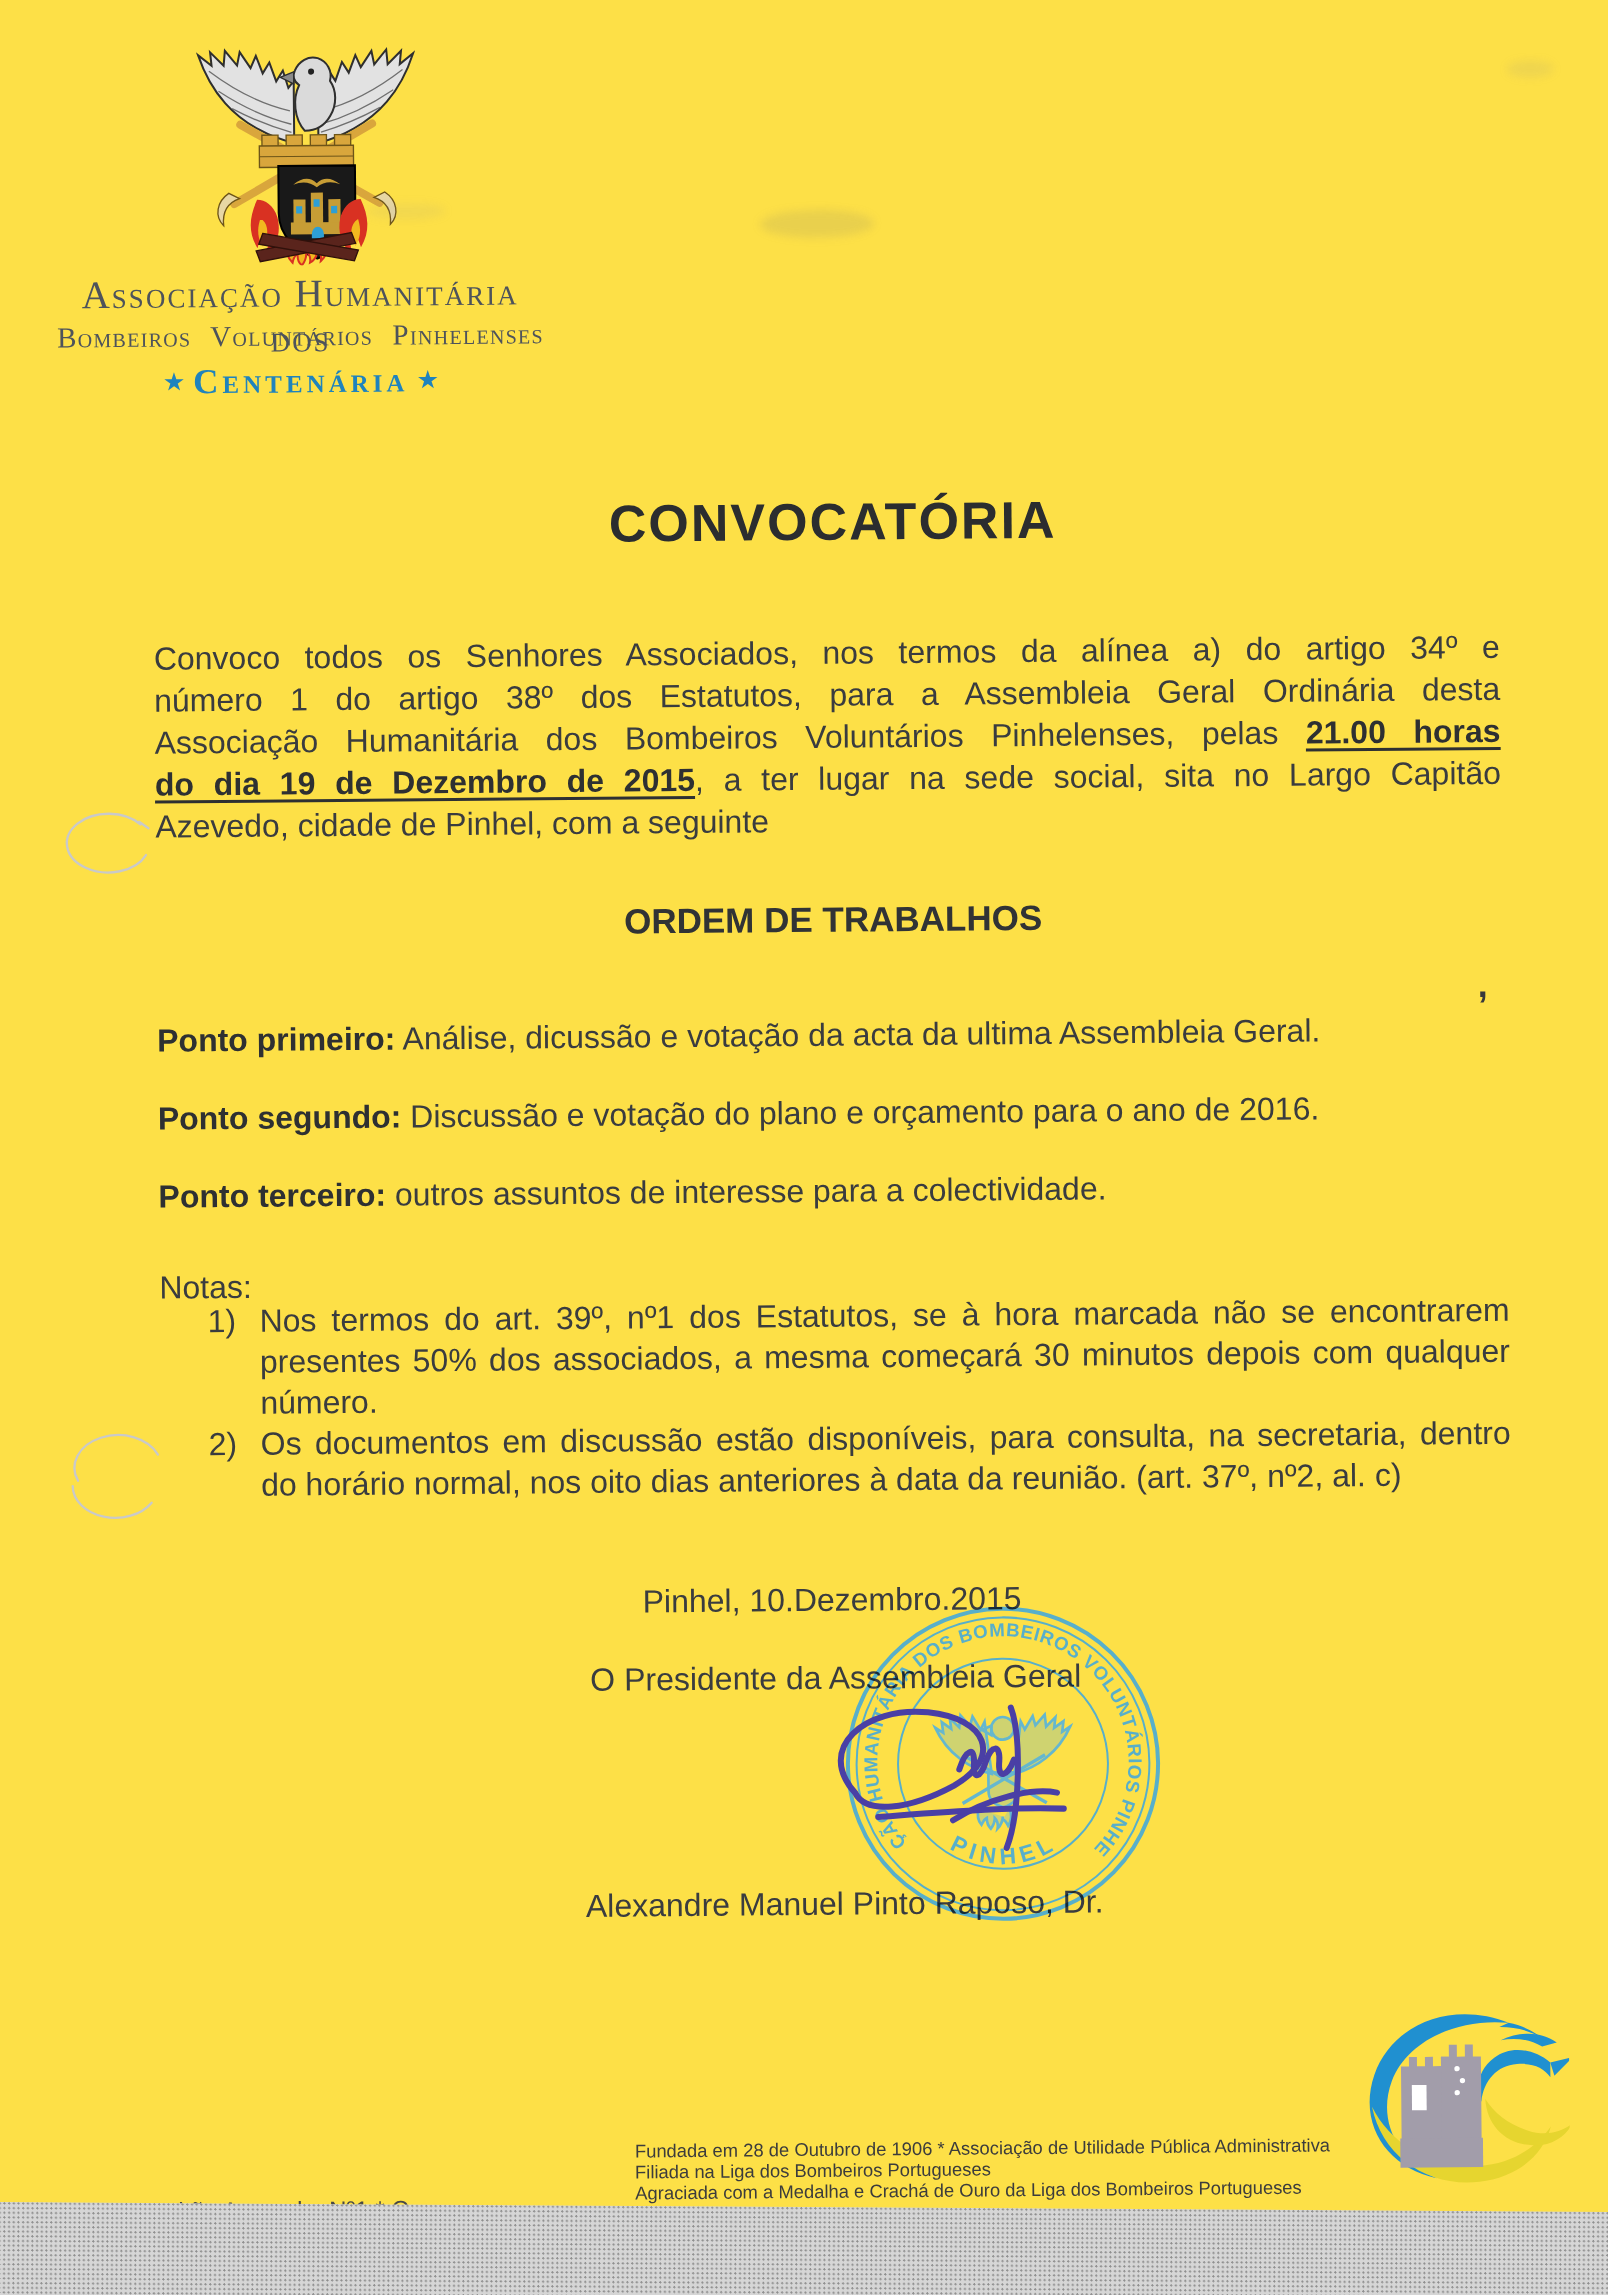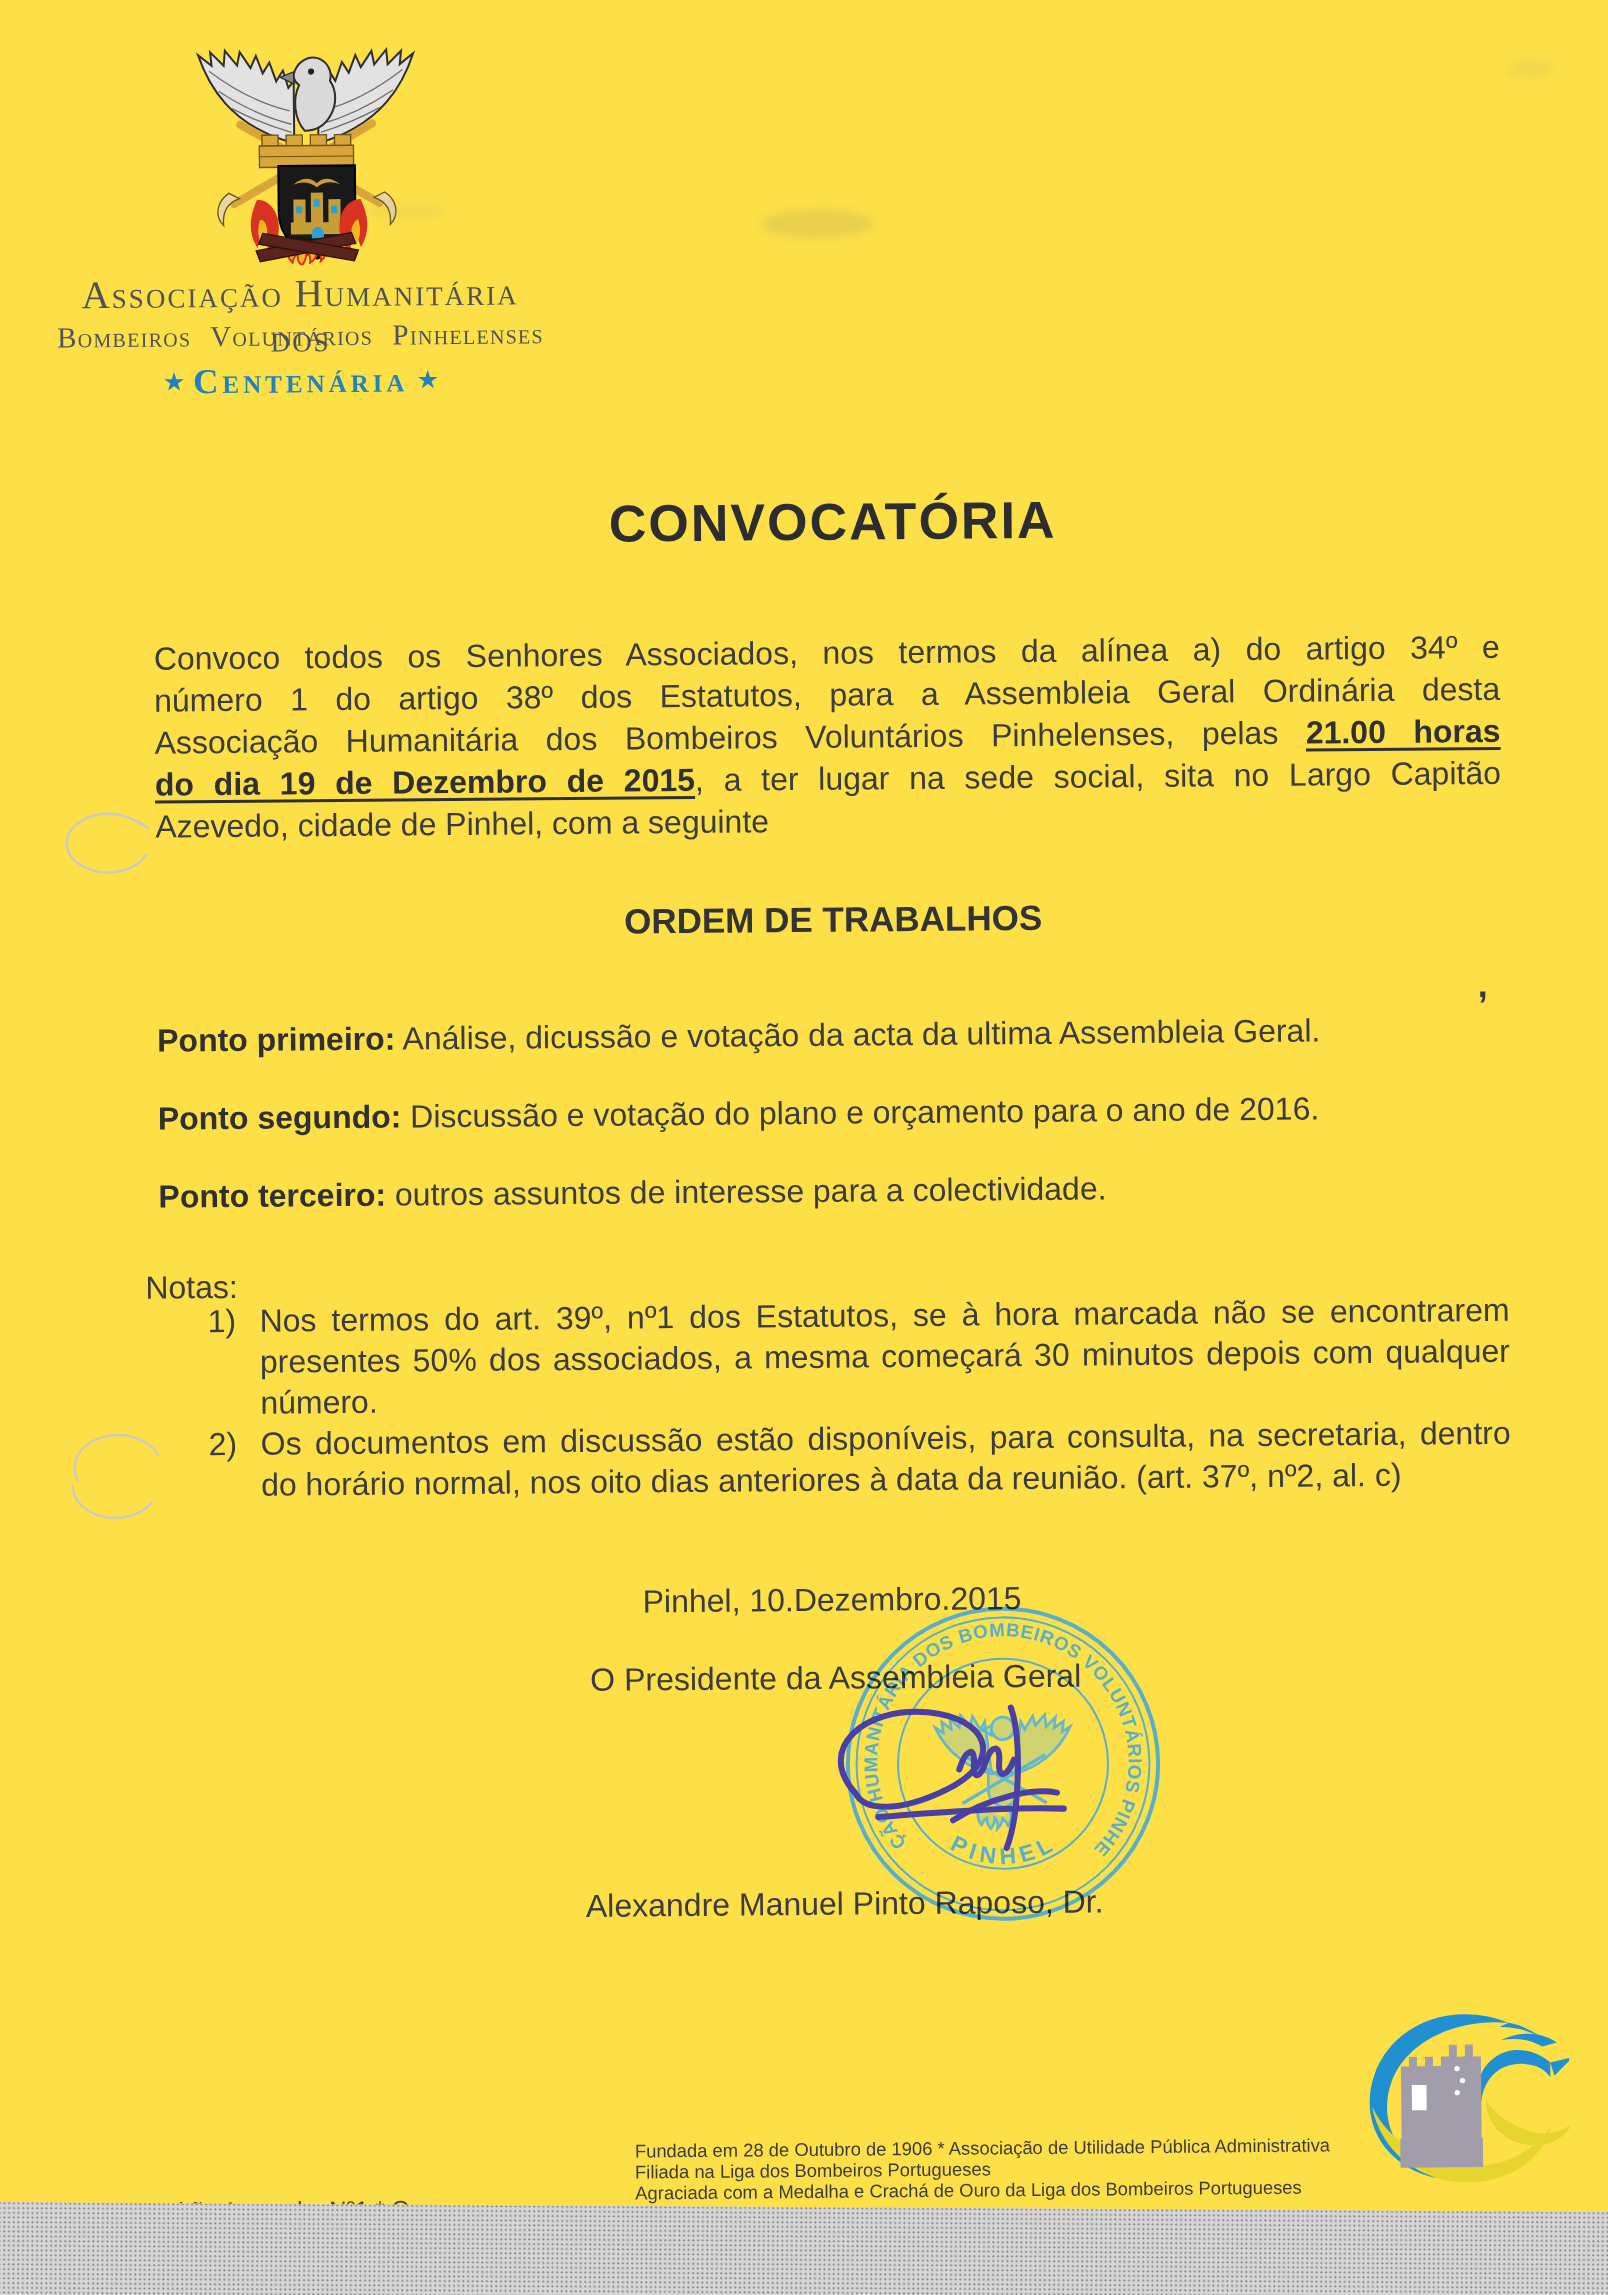--- a/index.html
+++ b/index.html
@@ -32,21 +32,21 @@
          font-size:32px;line-height:42px;color:#3a3c3f;}
   .intro-line{text-align:justify;}
   .intro-line.jlast{text-align-last:justify;}
   .b{font-weight:bold;color:#2e3032;}
   .u{text-decoration:underline;text-decoration-thickness:3.3px;text-underline-offset:5.3px;}
 
   .agenda{position:absolute;left:158px;top:1014px;width:1349px;
           font-size:32px;line-height:42px;color:#3a3c3f;}
   .agenda-item{margin-bottom:36px;white-space:nowrap;}
 
-  .notas-h{position:absolute;left:144px;top:1264px;font-size:32px;color:#3a3c3f;}
+  .notas-h{position:absolute;left:158px;top:1264px;font-size:32px;color:#3a3c3f;}
   .notes{position:absolute;left:206px;top:1296px;width:1302px;
          font-size:32px;line-height:41px;color:#3a3c3f;}
   .note-item{display:flex;}
   .note-num{flex:none;width:52px;}
   .note-text{flex:1;text-align:justify;}
 
   .stray{position:absolute;left:1479px;top:970px;font-size:36px;font-weight:bold;color:#38393b;}
 
   
   .pdate{position:absolute;left:561px;top:1582px;width:534px;text-align:center;

